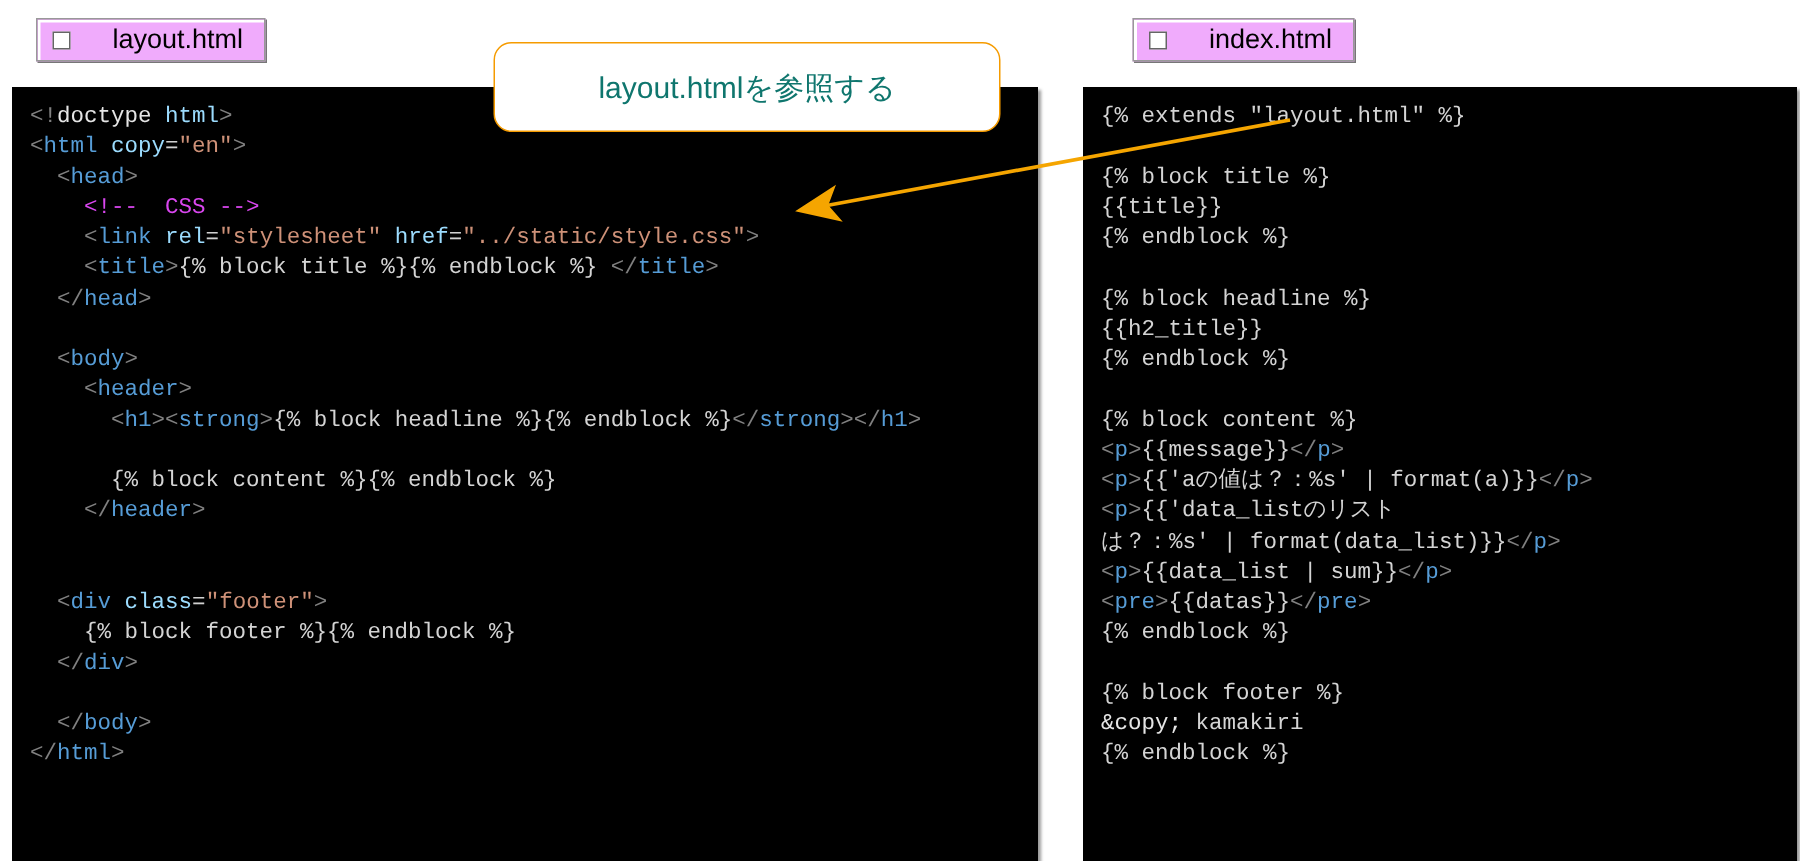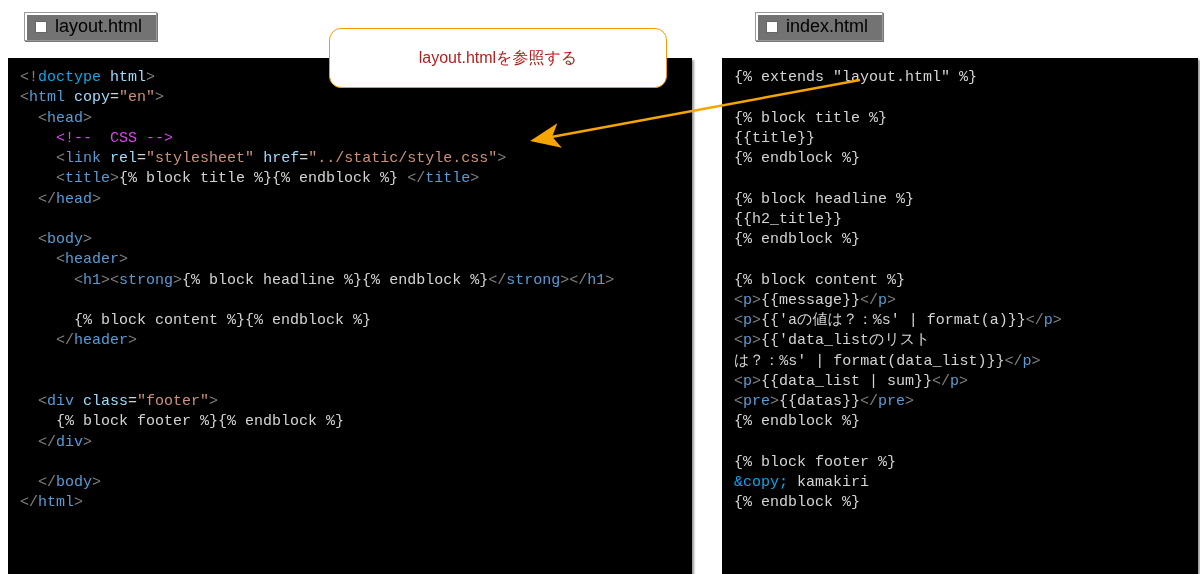--- a/index.html
+++ b/index.html
@@ -9,29 +9,30 @@
     height: 574px;
     background: #ffffff;
     font-family: Consolas, "Courier New", monospace;
     font-size: 15px;
     position: relative;
     overflow: hidden;
   }
   .tab {
     position: absolute;
     top: 12px;
-    background: #737373;
+    background: #f0abfc;
     border: 1px solid #999;
     box-shadow: 1px 1px 0 #777, inset 2px 2px 0 #fff;
     padding: 3px 14px 3px 10px;
     font-family: Meiryo, Arial, sans-serif;
     font-size: 18px;
     display: flex;
     align-items: center;
     z-index: 5;
+    gap: 20px;
   }
   .tab .sq {
     display: inline-block;
     width: 10px;
     height: 10px;
     border: 1px solid #666;
     margin-right: 8px;
     background: #fff;
   }
   #tab-left { left: 24px; }
@@ -53,21 +54,21 @@
     width: 660px;
     height: 498px;
   }
   #code-right {
     left: 722px;
     top: 58px;
     width: 452px;
     height: 498px;
   }
 
-  .kw   { color: #0ea5e9; } 
+  .kw   { color: #e5e5e5; } 
   .tag  { color: #569cd6; }
   .attr { color: #9cdcfe; }
   .str  { color: #ce9178; }
   .punc { color: #808080; }
   .txt  { color: #d4d4d4; }
   .cmt  { color: #d946ef; }
 
   
   #callout {
     position: absolute;
@@ -75,22 +76,22 @@
     top: 28px;
     width: 336px;
     height: 58px;
     border: 1.5px solid #f59b00;
     border-radius: 12px;
     background: #ffffff;
     display: flex;
     align-items: center;
     justify-content: center;
     font-family: Meiryo, "Yu Gothic", sans-serif;
-    font-size: 16px;
-    color: #b91c1c;
+    font-size: 20px;
+    color: #0f766e;
     z-index: 10;
   }
   
   #arrow-svg {
     position: absolute;
     left: 505px;
     top: 70px;
     z-index: 9;
     pointer-events: none;
   }

